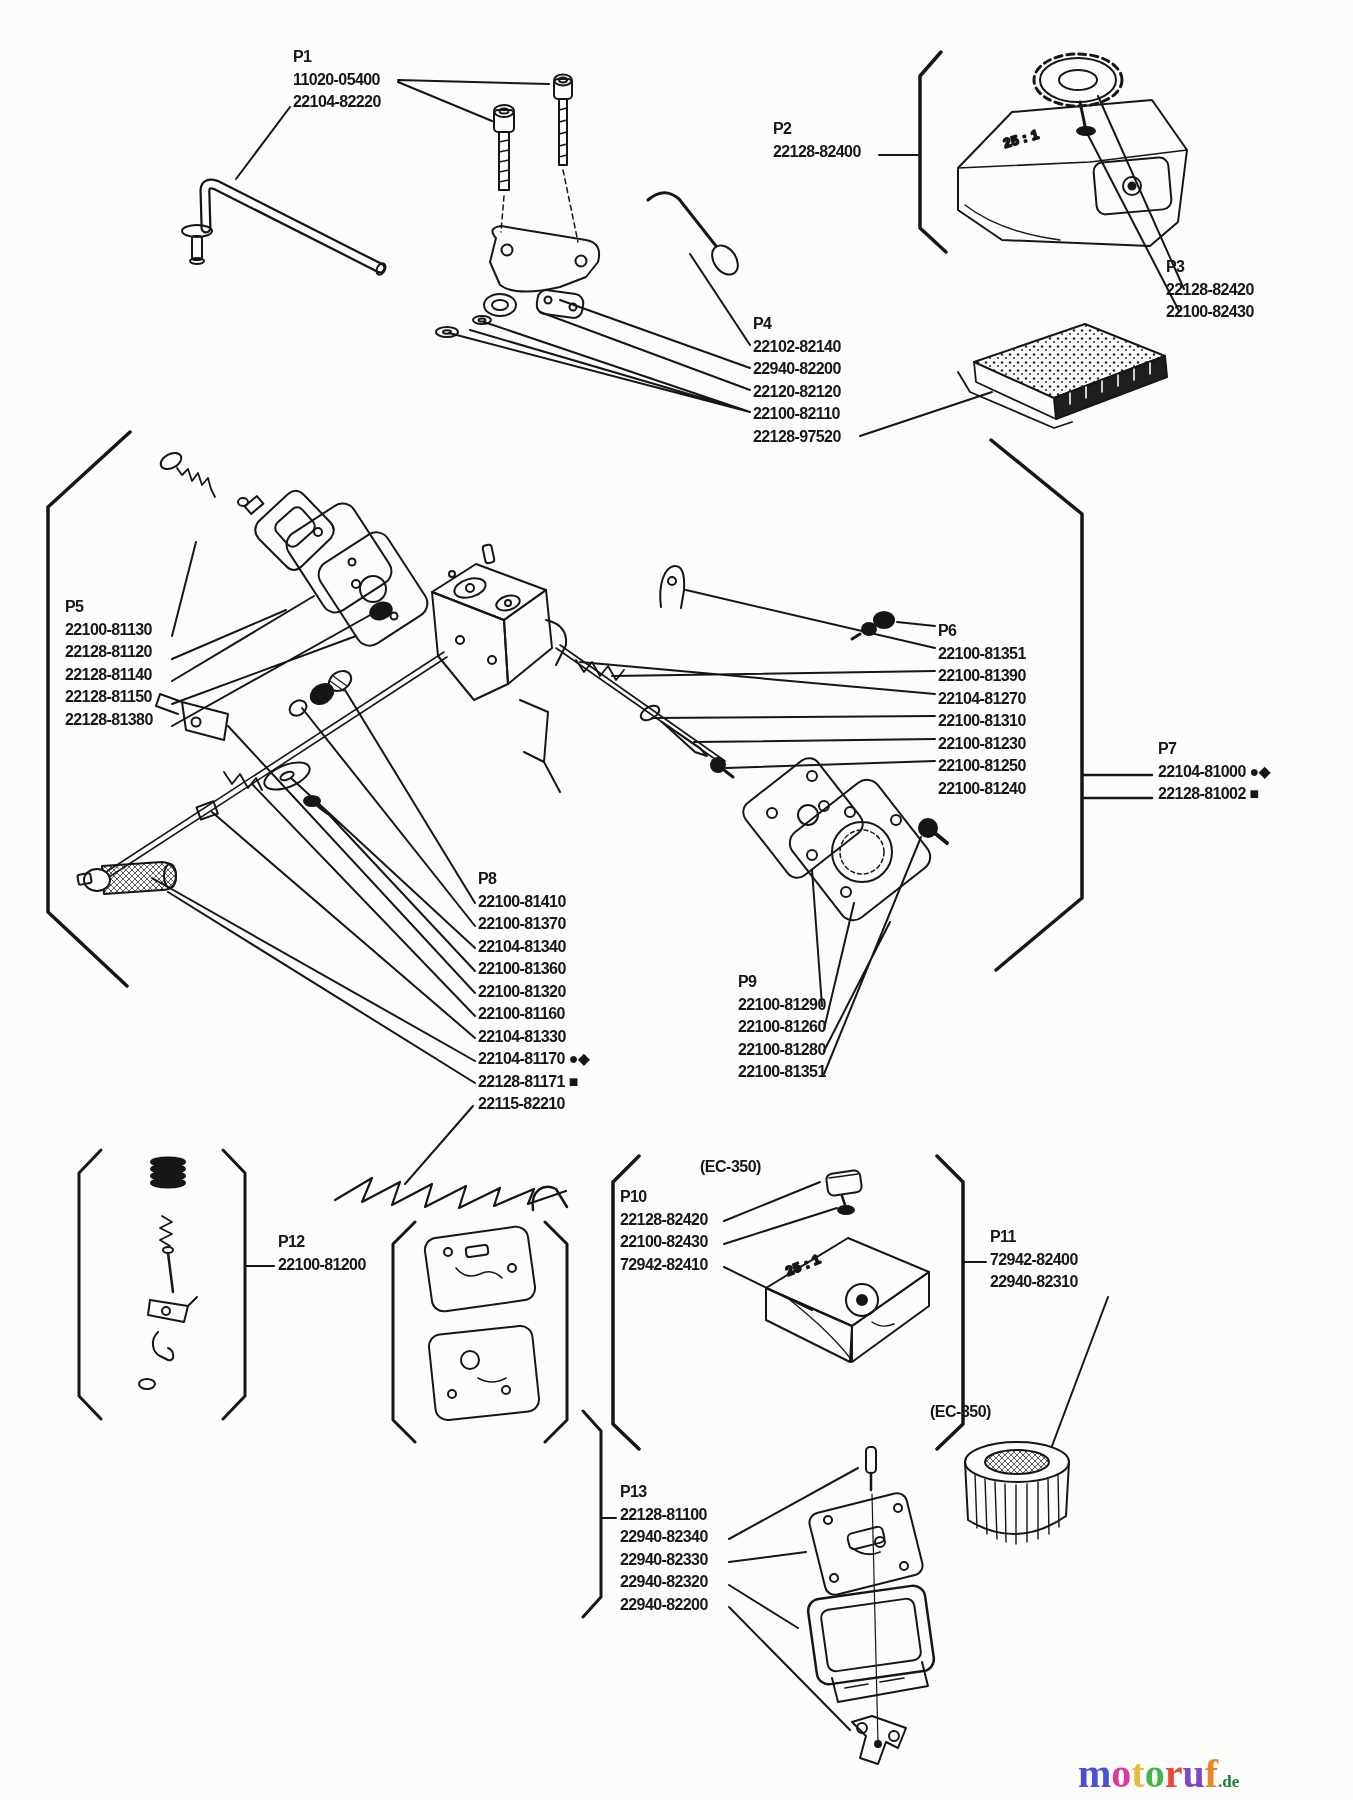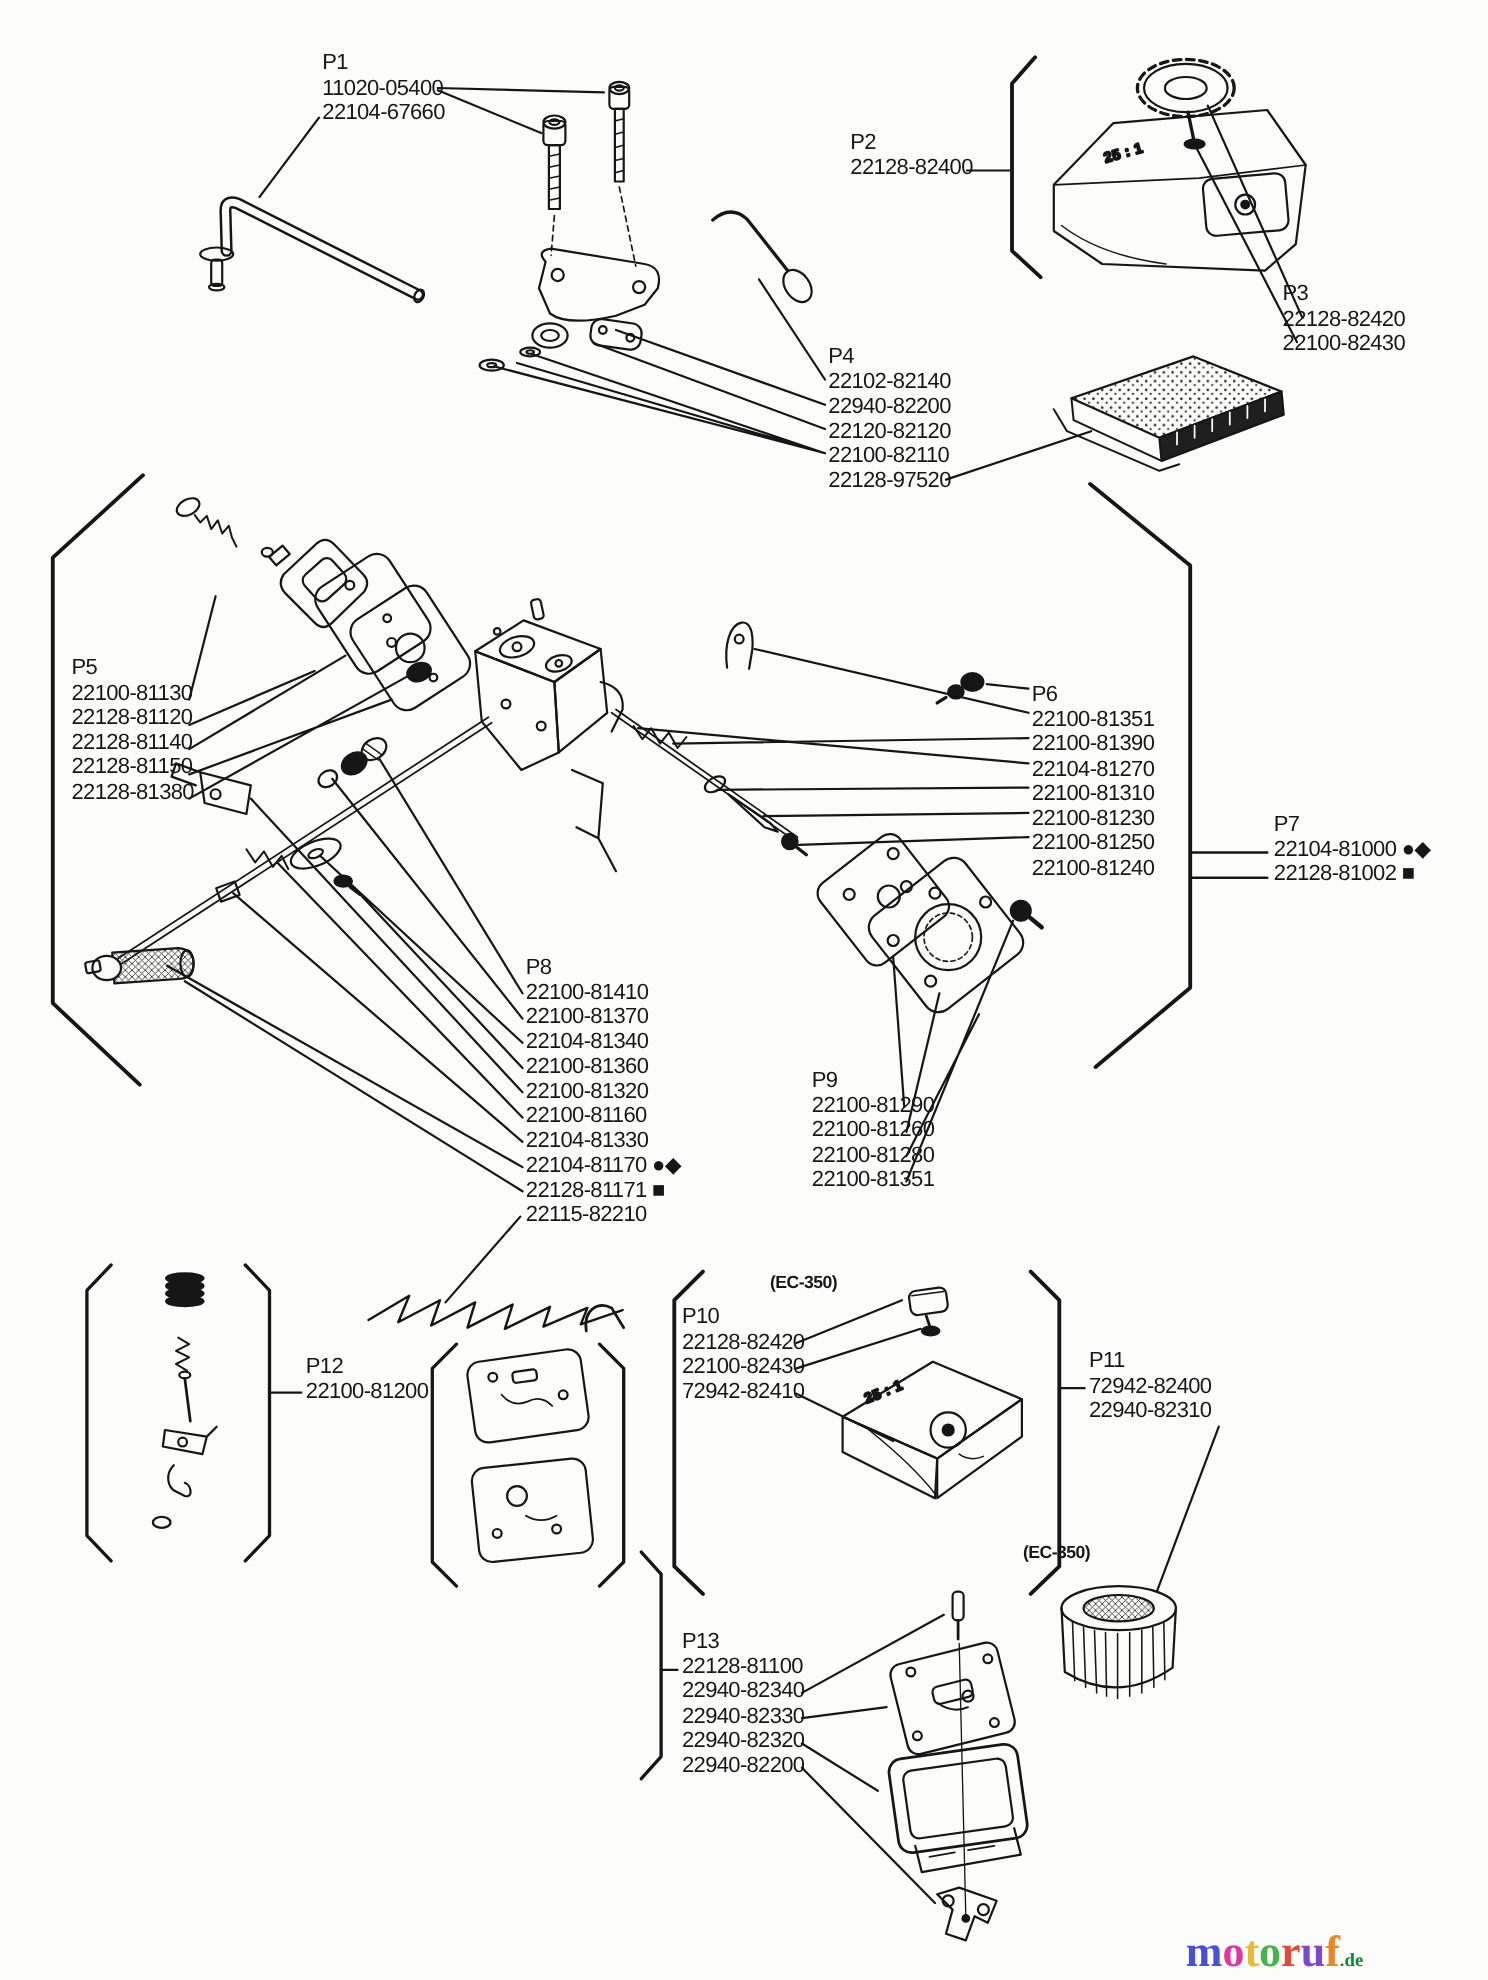--- a/index.html
+++ b/index.html
@@ -1,19 +1,19 @@
 <!DOCTYPE html>
 <html><head>
 <meta charset="utf-8">
 <style>
   html,body{margin:0;padding:0;background:#e9e9e9;}
   .stage{position:relative;width:1353px;height:1800px;margin:0 auto;background:#fcfcfb;overflow:hidden;
          font-family:"Liberation Sans","DejaVu Sans",sans-serif;color:#161616;}
   .stage svg{position:absolute;left:0;top:0;width:1353px;height:1800px;}
-  .grp{position:absolute;font-weight:normal;font-size:20px;line-height:22.5px;letter-spacing:-0.6px;white-space:nowrap;}
+  .grp{position:absolute;font-weight:bold;font-size:16px;line-height:22.5px;letter-spacing:-0.6px;white-space:nowrap;}
   .anno{position:absolute;font-weight:bold;font-size:16px;letter-spacing:-0.5px;white-space:nowrap;}
   .wm{position:absolute;left:1078px;top:1752px;font-family:"Liberation Serif","DejaVu Serif",serif;
       font-weight:bold;font-size:40px;line-height:44px;white-space:nowrap;}
   .wm .suffix{font-size:17px;color:#15803d;vertical-align:baseline;}
   .tmark{font:bold 13px "Liberation Sans","DejaVu Sans",sans-serif;fill:#1c1c1c;letter-spacing:0.5px;}
 </style>
 </head>
 <body>
 
 <div class="stage">
@@ -341,21 +341,21 @@
 
       <text class="tmark" transform="translate(1005,148) rotate(-16)">25 : 1</text>
       <text class="tmark" transform="translate(788,1276) rotate(-22)">25 : 1</text>
     </g>
   </svg>
 
   <div id="labels">
       <div class="grp" style="left: 293px; top: 46px;">
         <div>P1</div>
         <div>11020-05400</div>
-        <div>22104-67660</div>
+        <div>22104-82220</div>
       </div>
       <div class="grp" style="left: 773px; top: 118px;">
         <div>P2</div>
         <div>22128-82400</div>
       </div>
       <div class="grp" style="left: 1166px; top: 256px;">
         <div>P3</div>
         <div>22128-82420</div>
         <div>22100-82430</div>
       </div>

